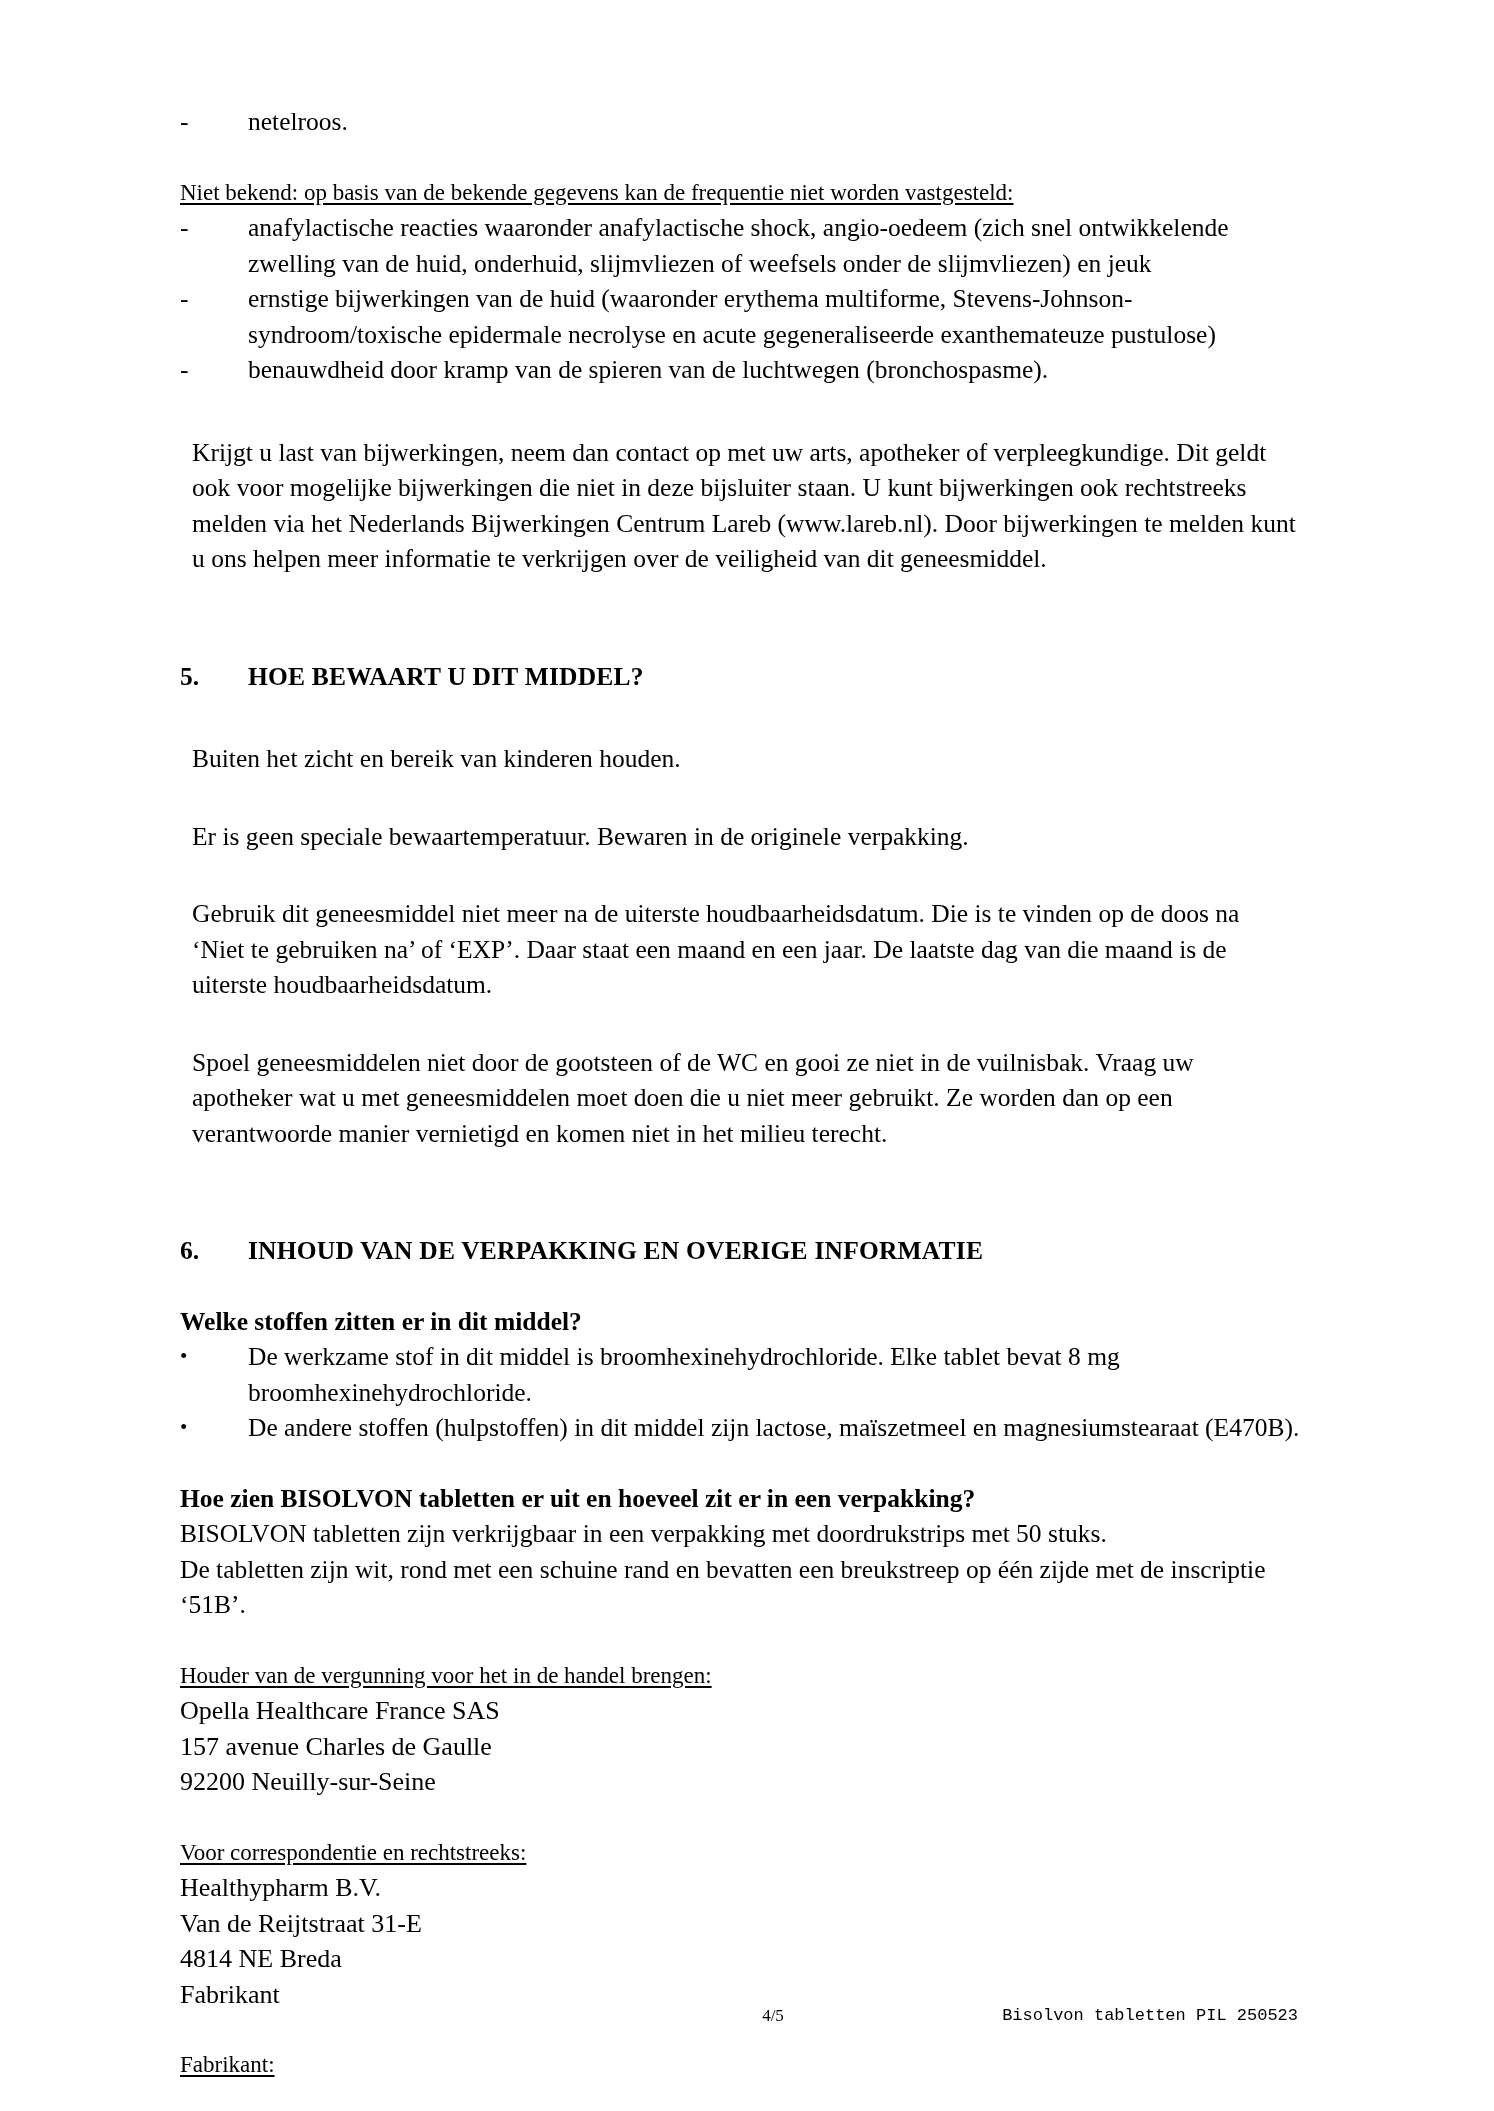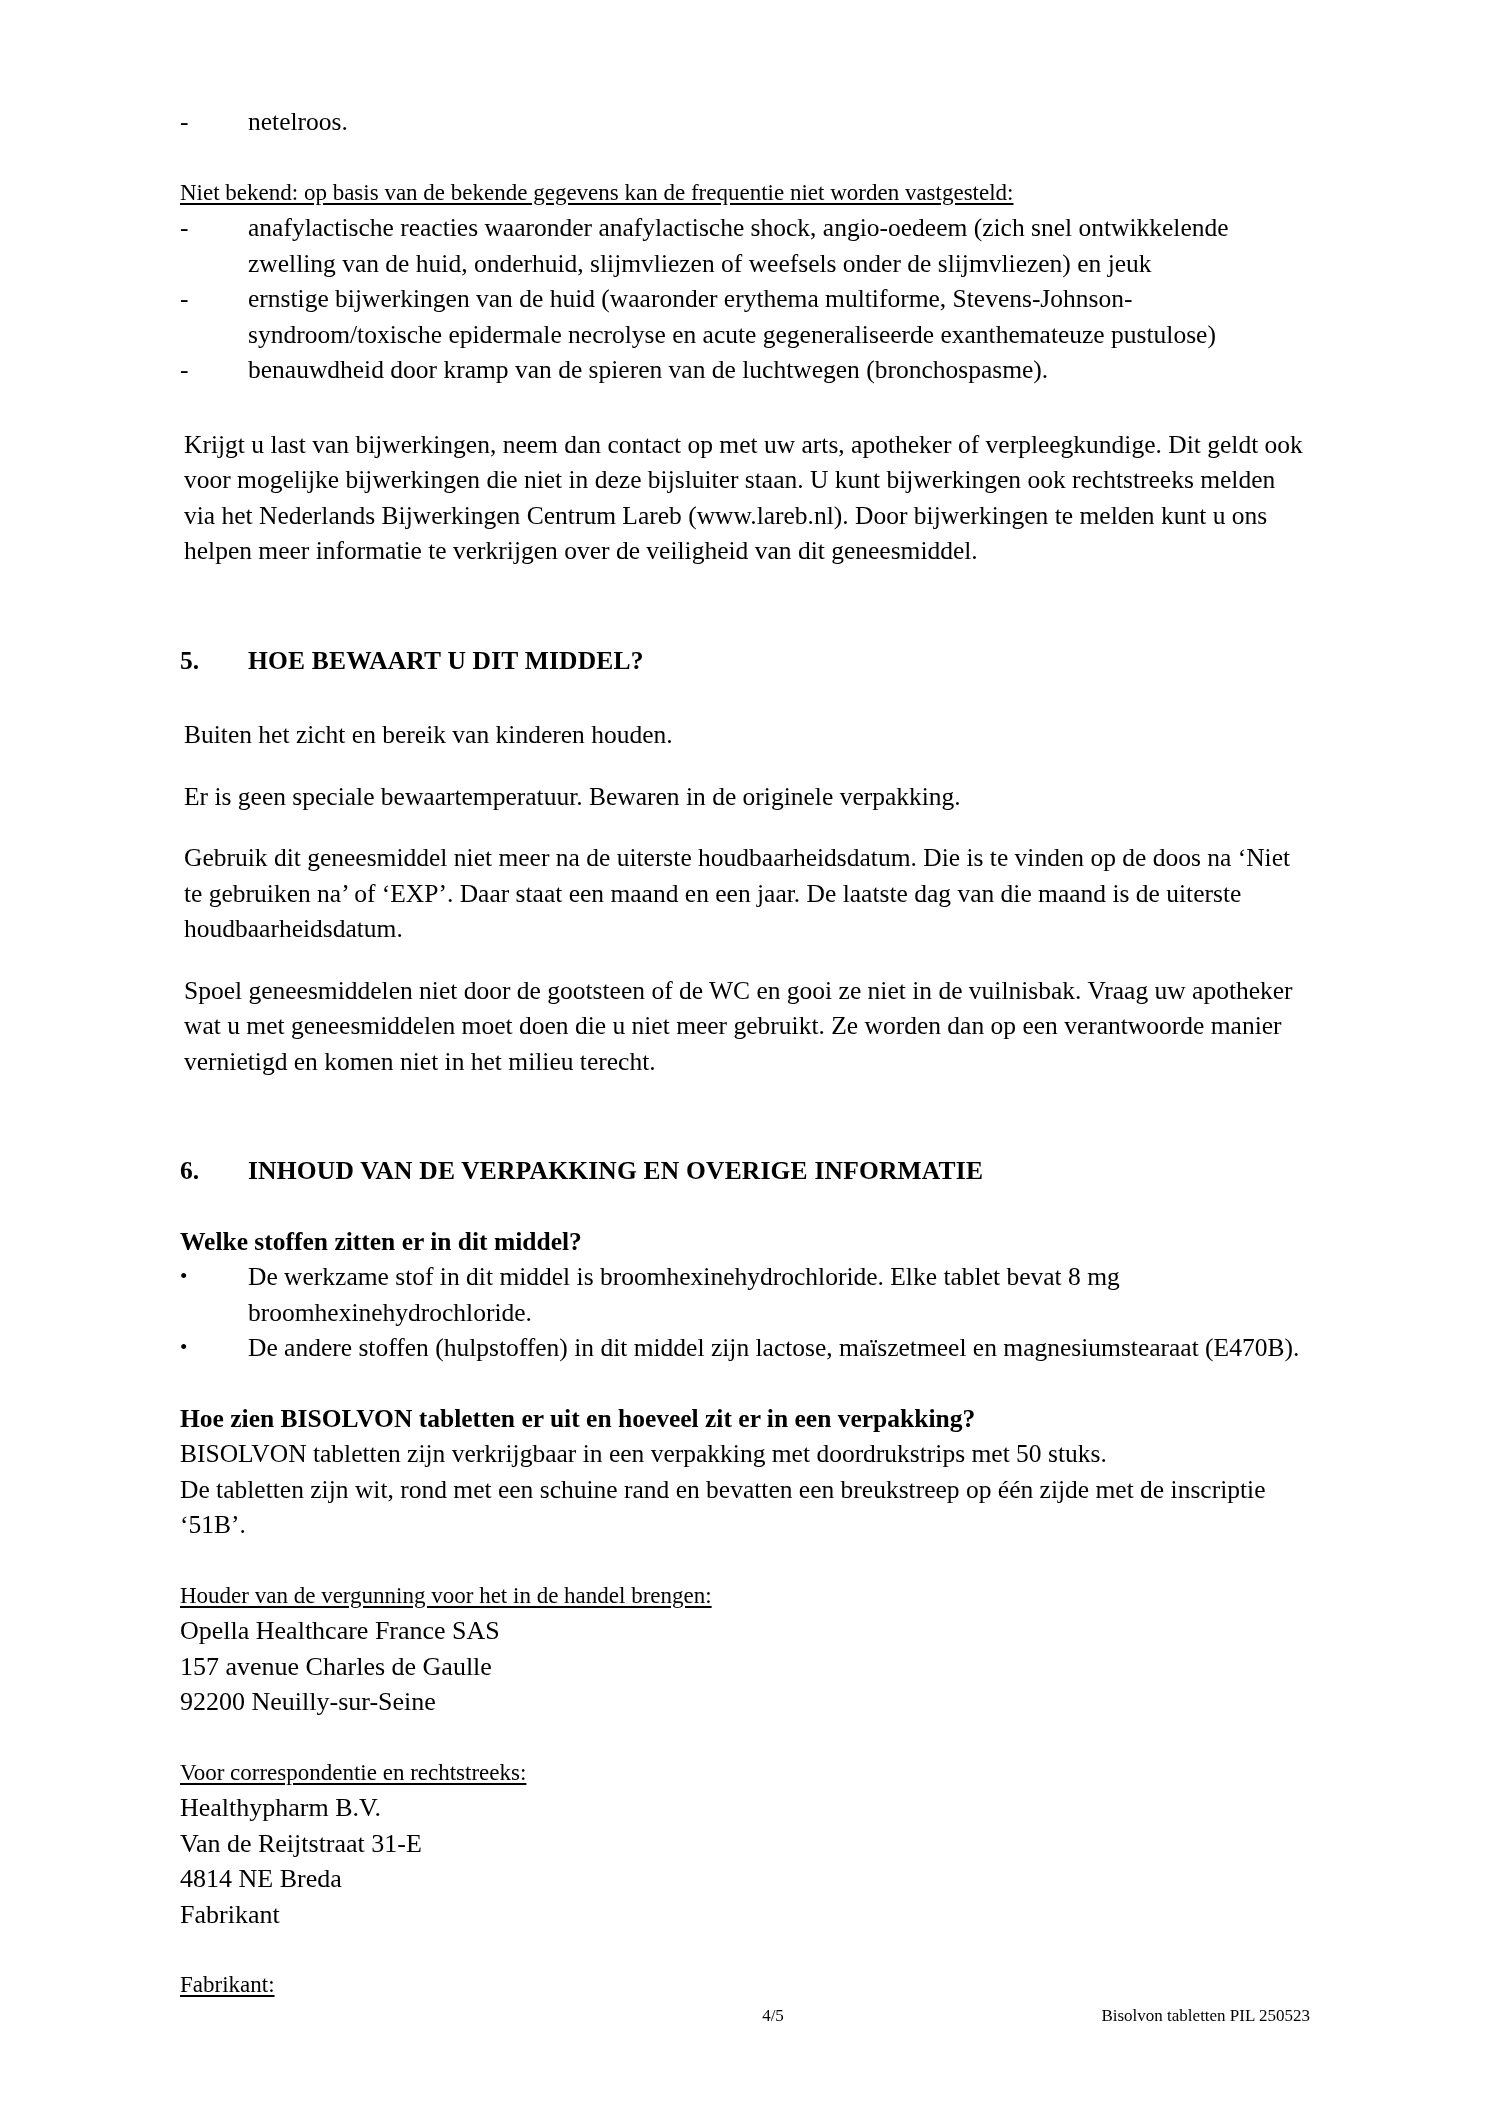--- a/index.html
+++ b/index.html
@@ -39,21 +39,21 @@
   .dash-marker {
     font-size: 25.5px;
     line-height: 35.5px;
   }
   .bullet-marker {
     font-size: 21px;
     line-height: 35.5px;
   }
   
   .para {
-    margin: 4px;
+    margin: 12px;
   }
   .gap-sm { height: 18px; }
   .gap-md { height: 35px; }
   .gap-xl { height: 70px; }
   
   .sec-heading {
     display: flex;
     align-items: flex-start;
     font-weight: bold;
     font-size: 25.5px;
@@ -92,21 +92,22 @@
     line-height: 30px;
   }
   .footer .page-no {
     position: absolute;
     left: 50%;
     transform: translateX(-50%);
     margin-left: 28px;
   }
   .footer .doc-ref {
     position: absolute;
-    right: 0;
+    right: 12px;
+    font-family: Liberation Mono, monospace;
   }
 </style>
 </head>
 <body>
 
 <div class="page">
 
   <div class="li body-text">
     <span class="marker dash-marker">-</span>
     <span class="li-text">netelroos.</span>

